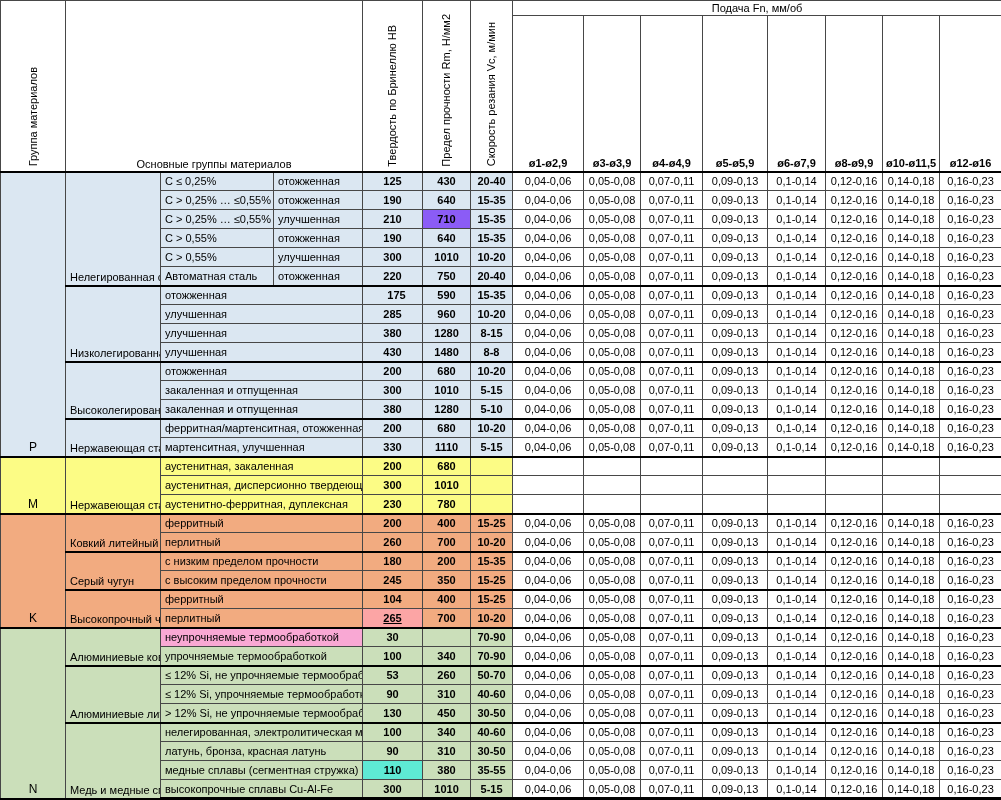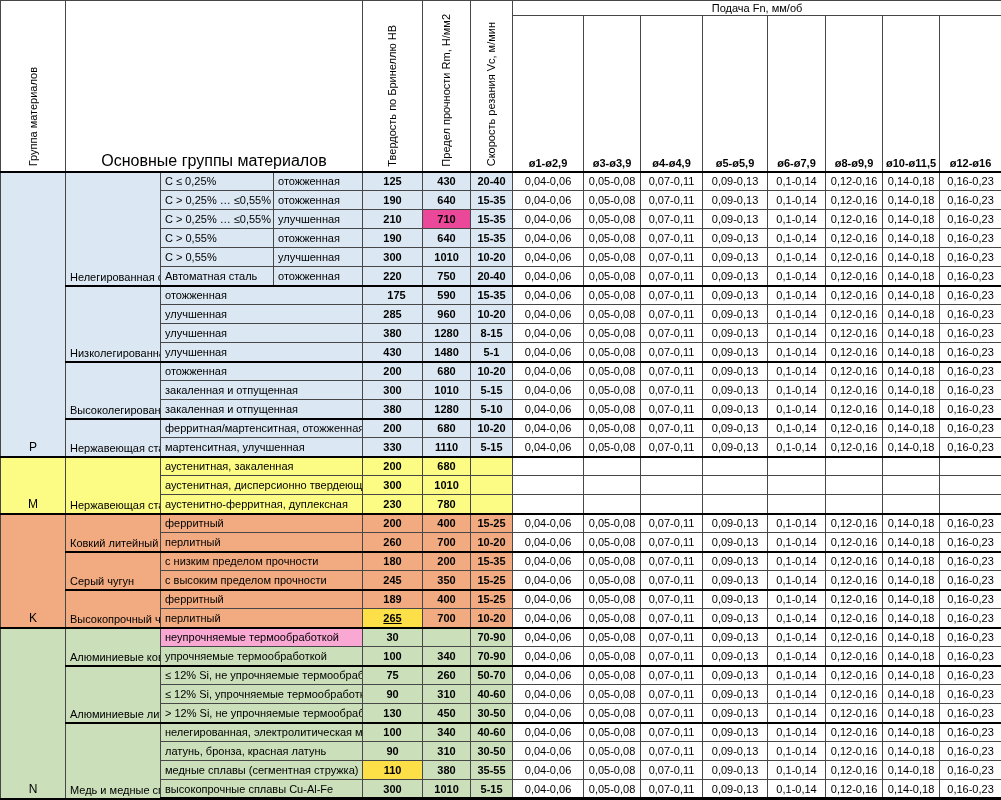--- a/index.html
+++ b/index.html
@@ -4,21 +4,21 @@
 <style>
   html,body{margin:0;padding:0;background:#fff;}
   body{width:1001px;height:800px;overflow:hidden;font-family:"Liberation Sans",sans-serif;color:#000;}
   table{border-collapse:collapse;table-layout:fixed;width:1001px;}
   th,td{border:1px solid #474747;overflow:hidden;white-space:nowrap;padding:0;box-sizing:border-box;}
   thead th{background:#fff;font-weight:normal;}
   tr.h1 th.feed-title{height:15px;font-size:11px;text-align:center;vertical-align:middle;}
   tr.h2 th{height:156px;vertical-align:bottom;text-align:center;font-weight:bold;font-size:11px;padding:0 1px 2px 1px;}
   th.rot-cell{vertical-align:bottom;}
   .rot{writing-mode:vertical-rl;transform:rotate(180deg);margin:0 auto 4px auto;font-size:11px;line-height:13px;}
-  .main-groups{vertical-align:bottom;text-align:center;font-size:16px;padding-bottom:1px;}
+  .main-groups{vertical-align:bottom;text-align:center;font-size:11px;padding-bottom:1px;}
   thead tr.h2 th{border-bottom:2px solid #000;}
   thead tr.h1 th[rowspan]{border-bottom:2px solid #000;}
   tbody td{height:19px;font-size:11px;}
   td.c-letter{font-size:12px;text-align:center;vertical-align:bottom;padding-bottom:2px;}
   td.c-sub{vertical-align:bottom;padding:0 0 2px 4px;}
   td.c-comp,td.c-state,td.c-label{padding-left:4px;text-align:left;}
   td.c-num{text-align:center;font-weight:bold;}
   td.c-feed{text-align:center;background:#fff;}
   tr.sub-end td{border-bottom:2px solid #000;}
   td.block-end{border-bottom:2px solid #000;}
@@ -105,21 +105,21 @@
         <td class="c-feed">0,09-0,13</td>
         <td class="c-feed">0,1-0,14</td>
         <td class="c-feed">0,12-0,16</td>
         <td class="c-feed">0,14-0,18</td>
         <td class="c-feed">0,16-0,23</td>
       </tr>
       <tr>
         <td class="c-comp" style="background-color: rgb(219, 231, 242);">C &gt; 0,25% … ≤0,55%</td>
         <td class="c-state" style="background-color: rgb(219, 231, 242);">улучшенная</td>
         <td class="c-num" style="background-color: rgb(219, 231, 242);">210</td>
-        <td class="c-num" style="background-color: #ec4899;">710</td>
+        <td class="c-num" style="background-color: #8b5cf6;">710</td>
         <td class="c-num" style="background-color: rgb(219, 231, 242);">15-35</td>
         <td class="c-feed">0,04-0,06</td>
         <td class="c-feed">0,05-0,08</td>
         <td class="c-feed">0,07-0,11</td>
         <td class="c-feed">0,09-0,13</td>
         <td class="c-feed">0,1-0,14</td>
         <td class="c-feed">0,12-0,16</td>
         <td class="c-feed">0,14-0,18</td>
         <td class="c-feed">0,16-0,23</td>
       </tr>
@@ -208,21 +208,21 @@
         <td class="c-feed">0,09-0,13</td>
         <td class="c-feed">0,1-0,14</td>
         <td class="c-feed">0,12-0,16</td>
         <td class="c-feed">0,14-0,18</td>
         <td class="c-feed">0,16-0,23</td>
       </tr>
       <tr class="sub-end">
         <td class="c-label" colspan="2" style="background-color: rgb(219, 231, 242);">улучшенная</td>
         <td class="c-num" style="background-color: rgb(219, 231, 242);">430</td>
         <td class="c-num" style="background-color: rgb(219, 231, 242);">1480</td>
-        <td class="c-num" style="background-color: rgb(219, 231, 242);">5-1</td>
+        <td class="c-num" style="background-color: rgb(219, 231, 242);">8-8</td>
         <td class="c-feed">0,04-0,06</td>
         <td class="c-feed">0,05-0,08</td>
         <td class="c-feed">0,07-0,11</td>
         <td class="c-feed">0,09-0,13</td>
         <td class="c-feed">0,1-0,14</td>
         <td class="c-feed">0,12-0,16</td>
         <td class="c-feed">0,14-0,18</td>
         <td class="c-feed">0,16-0,23</td>
       </tr>
       <tr>
@@ -396,35 +396,35 @@
         <td class="c-feed">0,07-0,11</td>
         <td class="c-feed">0,09-0,13</td>
         <td class="c-feed">0,1-0,14</td>
         <td class="c-feed">0,12-0,16</td>
         <td class="c-feed">0,14-0,18</td>
         <td class="c-feed">0,16-0,23</td>
       </tr>
       <tr>
         <td class="c-sub block-end" rowspan="2" style="background-color: rgb(242, 171, 128);">Высокопрочный чугун</td>
         <td class="c-label" colspan="2" style="background-color: rgb(242, 171, 128);">ферритный</td>
-        <td class="c-num" style="background-color: rgb(242, 171, 128);">189</td>
+        <td class="c-num" style="background-color: rgb(242, 171, 128);">104</td>
         <td class="c-num" style="background-color: rgb(242, 171, 128);">400</td>
         <td class="c-num" style="background-color: rgb(242, 171, 128);">15-25</td>
         <td class="c-feed">0,04-0,06</td>
         <td class="c-feed">0,05-0,08</td>
         <td class="c-feed">0,07-0,11</td>
         <td class="c-feed">0,09-0,13</td>
         <td class="c-feed">0,1-0,14</td>
         <td class="c-feed">0,12-0,16</td>
         <td class="c-feed">0,14-0,18</td>
         <td class="c-feed">0,16-0,23</td>
       </tr>
       <tr class="sub-end">
         <td class="c-label" colspan="2" style="background-color: rgb(242, 171, 128);">перлитный</td>
-        <td class="c-num" style="background-color: #fde047; text-decoration: underline;">265</td>
+        <td class="c-num" style="background-color: #fca5a5; text-decoration: underline;">265</td>
         <td class="c-num" style="background-color: rgb(242, 171, 128);">700</td>
         <td class="c-num" style="background-color: rgb(242, 171, 128);">10-20</td>
         <td class="c-feed">0,04-0,06</td>
         <td class="c-feed">0,05-0,08</td>
         <td class="c-feed">0,07-0,11</td>
         <td class="c-feed">0,09-0,13</td>
         <td class="c-feed">0,1-0,14</td>
         <td class="c-feed">0,12-0,16</td>
         <td class="c-feed">0,14-0,18</td>
         <td class="c-feed">0,16-0,23</td>
@@ -455,21 +455,21 @@
         <td class="c-feed">0,07-0,11</td>
         <td class="c-feed">0,09-0,13</td>
         <td class="c-feed">0,1-0,14</td>
         <td class="c-feed">0,12-0,16</td>
         <td class="c-feed">0,14-0,18</td>
         <td class="c-feed">0,16-0,23</td>
       </tr>
       <tr>
         <td class="c-sub block-end" rowspan="3" style="background-color: rgb(203, 223, 186);">Алюминиевые литейные</td>
         <td class="c-label" colspan="2" style="background-color: rgb(203, 223, 186);">≤ 12% Si, не упрочняемые термообработкой</td>
-        <td class="c-num" style="background-color: rgb(203, 223, 186);">75</td>
+        <td class="c-num" style="background-color: rgb(203, 223, 186);">53</td>
         <td class="c-num" style="background-color: rgb(203, 223, 186);">260</td>
         <td class="c-num" style="background-color: rgb(203, 223, 186);">50-70</td>
         <td class="c-feed">0,04-0,06</td>
         <td class="c-feed">0,05-0,08</td>
         <td class="c-feed">0,07-0,11</td>
         <td class="c-feed">0,09-0,13</td>
         <td class="c-feed">0,1-0,14</td>
         <td class="c-feed">0,12-0,16</td>
         <td class="c-feed">0,14-0,18</td>
         <td class="c-feed">0,16-0,23</td>
@@ -526,21 +526,21 @@
         <td class="c-feed">0,05-0,08</td>
         <td class="c-feed">0,07-0,11</td>
         <td class="c-feed">0,09-0,13</td>
         <td class="c-feed">0,1-0,14</td>
         <td class="c-feed">0,12-0,16</td>
         <td class="c-feed">0,14-0,18</td>
         <td class="c-feed">0,16-0,23</td>
       </tr>
       <tr>
         <td class="c-label" colspan="2" style="background-color: rgb(203, 223, 186);">медные сплавы (сегментная стружка)</td>
-        <td class="c-num" style="background-color: #fde047;">110</td>
+        <td class="c-num" style="background-color: #5eead4;">110</td>
         <td class="c-num" style="background-color: rgb(203, 223, 186);">380</td>
         <td class="c-num" style="background-color: rgb(203, 223, 186);">35-55</td>
         <td class="c-feed">0,04-0,06</td>
         <td class="c-feed">0,05-0,08</td>
         <td class="c-feed">0,07-0,11</td>
         <td class="c-feed">0,09-0,13</td>
         <td class="c-feed">0,1-0,14</td>
         <td class="c-feed">0,12-0,16</td>
         <td class="c-feed">0,14-0,18</td>
         <td class="c-feed">0,16-0,23</td>

